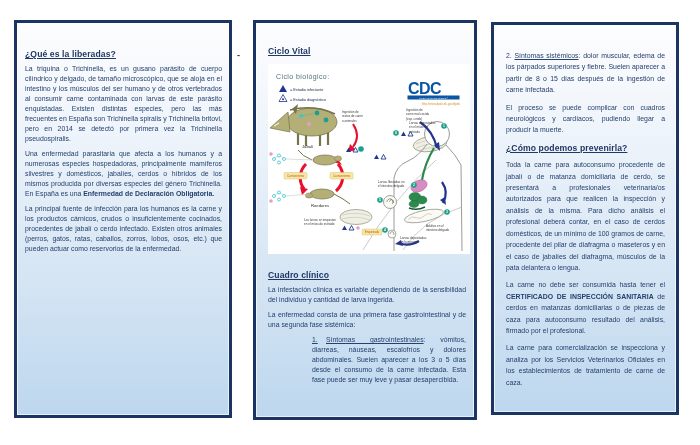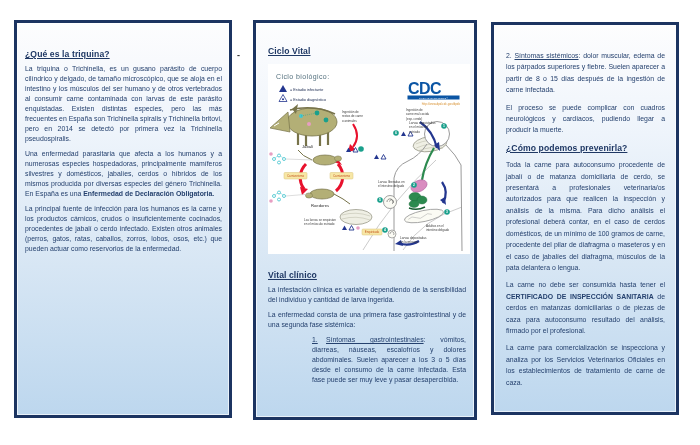--- a/index.html
+++ b/index.html
@@ -30,21 +30,21 @@
   .numtxt{font-size:3.4px;fill:#ffffff;font-weight:bold;}
 </style>
 </head>
 <body>
 
 <div class="page">
 
   <span class="dash">-</span>
 
   <div class="panel panel-1">
-    <div class="head first">¿Qué es la triquina?</div>
+    <div class="head first">¿Qué es la liberadas?</div>
     <p>La triquina o Trichinella, es un gusano parásito de cuerpo cilíndrico y delgado, de tamaño microscópico, que se aloja en el intestino y los músculos del ser humano y de otros vertebrados al consumir carne contaminada con larvas de este parásito enquistadas. Existen distintas especies, pero las más frecuentes en España son Trichinella spiralis y Trichinella britovi, pero en 2014 se detectó por primera vez la Trichinella pseudospiralis.</p>
     <p><span>Una enfermedad parasitaria que afecta a los humanos y a numerosas especies hospedadoras, principalmente mamíferos silvestres y domésticos, jabalíes, cerdos o híbridos de los mismos producida por diversas especies del género Trichinella. En España es una </span><b>Enfermedad de Declaración Obligatoria.</b></p>
     <p>La principal fuente de infección para los humanos es la carne y los productos cárnicos, crudos o insuficientemente cocinados, procedentes de jabalí o cerdo infectado. Existen otros animales (perros, gatos, ratas, caballos, zorros, lobos, osos, etc.) que pueden actuar como reservorios de la enfermedad.</p>
   </div>
 
   <div class="panel panel-2">
     <div class="head first">Ciclo Vital</div>
 
     <svg class="diagram-box" viewBox="0 0 202 190">
       <rect x="0" y="0" width="202" height="190" fill="#ffffff"></rect>
@@ -210,21 +210,21 @@
 
       <text class="lbl" x="74" y="49"><tspan x="74" dy="0">Ingestión de</tspan><tspan x="74" dy="4.4">restos de carne</tspan><tspan x="74" dy="4.4">o animales</tspan></text>
       <text class="lbl" x="138" y="47"><tspan x="138" dy="0">Ingestión de</tspan><tspan x="138" dy="4.4">carne mal cocida</tspan><tspan x="138" dy="4.4">(esp. cerdo)</tspan></text>
       <text class="lbl" x="141" y="60"><tspan x="141" dy="0">Larvas enquistadas</tspan><tspan x="141" dy="4.4">en el músculo</tspan><tspan x="141" dy="4.4">estriado</tspan></text>
       <text class="lbl" x="110" y="119"><tspan x="110" dy="0">Larvas liberadas en</tspan><tspan x="110" dy="4.4">el intestino delgado</tspan></text>
       <text class="lbl" x="36" y="157"><tspan x="36" dy="0">Las larvas se enquistan</tspan><tspan x="36" dy="4.4">en el músculo estriado</tspan></text>
       <text class="lbl" x="158" y="163"><tspan x="158" dy="0">Adultos en el</tspan><tspan x="158" dy="4.4">intestino delgado</tspan></text>
       <text class="lbl" x="132" y="175"><tspan x="132" dy="0">Larvas depositadas</tspan><tspan x="132" dy="4.4">en la mucosa</tspan></text>
     </svg>
 
-    <div class="head">Vital clínico</div>
+    <div class="head">Cuadro clínico</div>
     <p>La infestación clínica es variable dependiendo de la sensibilidad del individuo y cantidad de larva ingerida.</p>
     <p>La enfermedad consta de una primera fase gastrointestinal y de una segunda fase sistémica:</p>
     <div class="li"><span class="num">1.</span><span class="u">Síntomas gastrointestinales</span><span>: vómitos, diarreas, náuseas, escalofríos y dolores abdominales. Suelen aparecer a los 3 o 5 días desde el consumo de la carne infectada. Esta fase puede ser muy leve y pasar desapercibida.</span></div>
   </div>
 
   <div class="panel panel-3">
     <p><span>2. </span><span class="u">Síntomas sistémicos</span><span>: dolor muscular, edema de los párpados superiores y fiebre. Suelen aparecer a partir de 8 o 15 días después de la ingestión de carne infectada.</span></p>
     <p>El proceso se puede complicar con cuadros neurológicos y cardíacos, pudiendo llegar a producir la muerte.</p>
     <div class="head">¿Cómo podemos prevenirla?</div>
     <p>Toda la carne para autoconsumo procedente de jabalí o de matanza domiciliaria de cerdo, se presentará a profesionales veterinaria/os autorizados para que realicen la inspección y análisis de la misma. Para dicho análisis el profesional deberá contar, en el caso de cerdos domésticos, de un mínimo de 100 gramos de carne, procedente del pilar de diafragma o maseteros y en el caso de jabalíes del diafragma, músculos de la pata delantera o lengua.</p>

